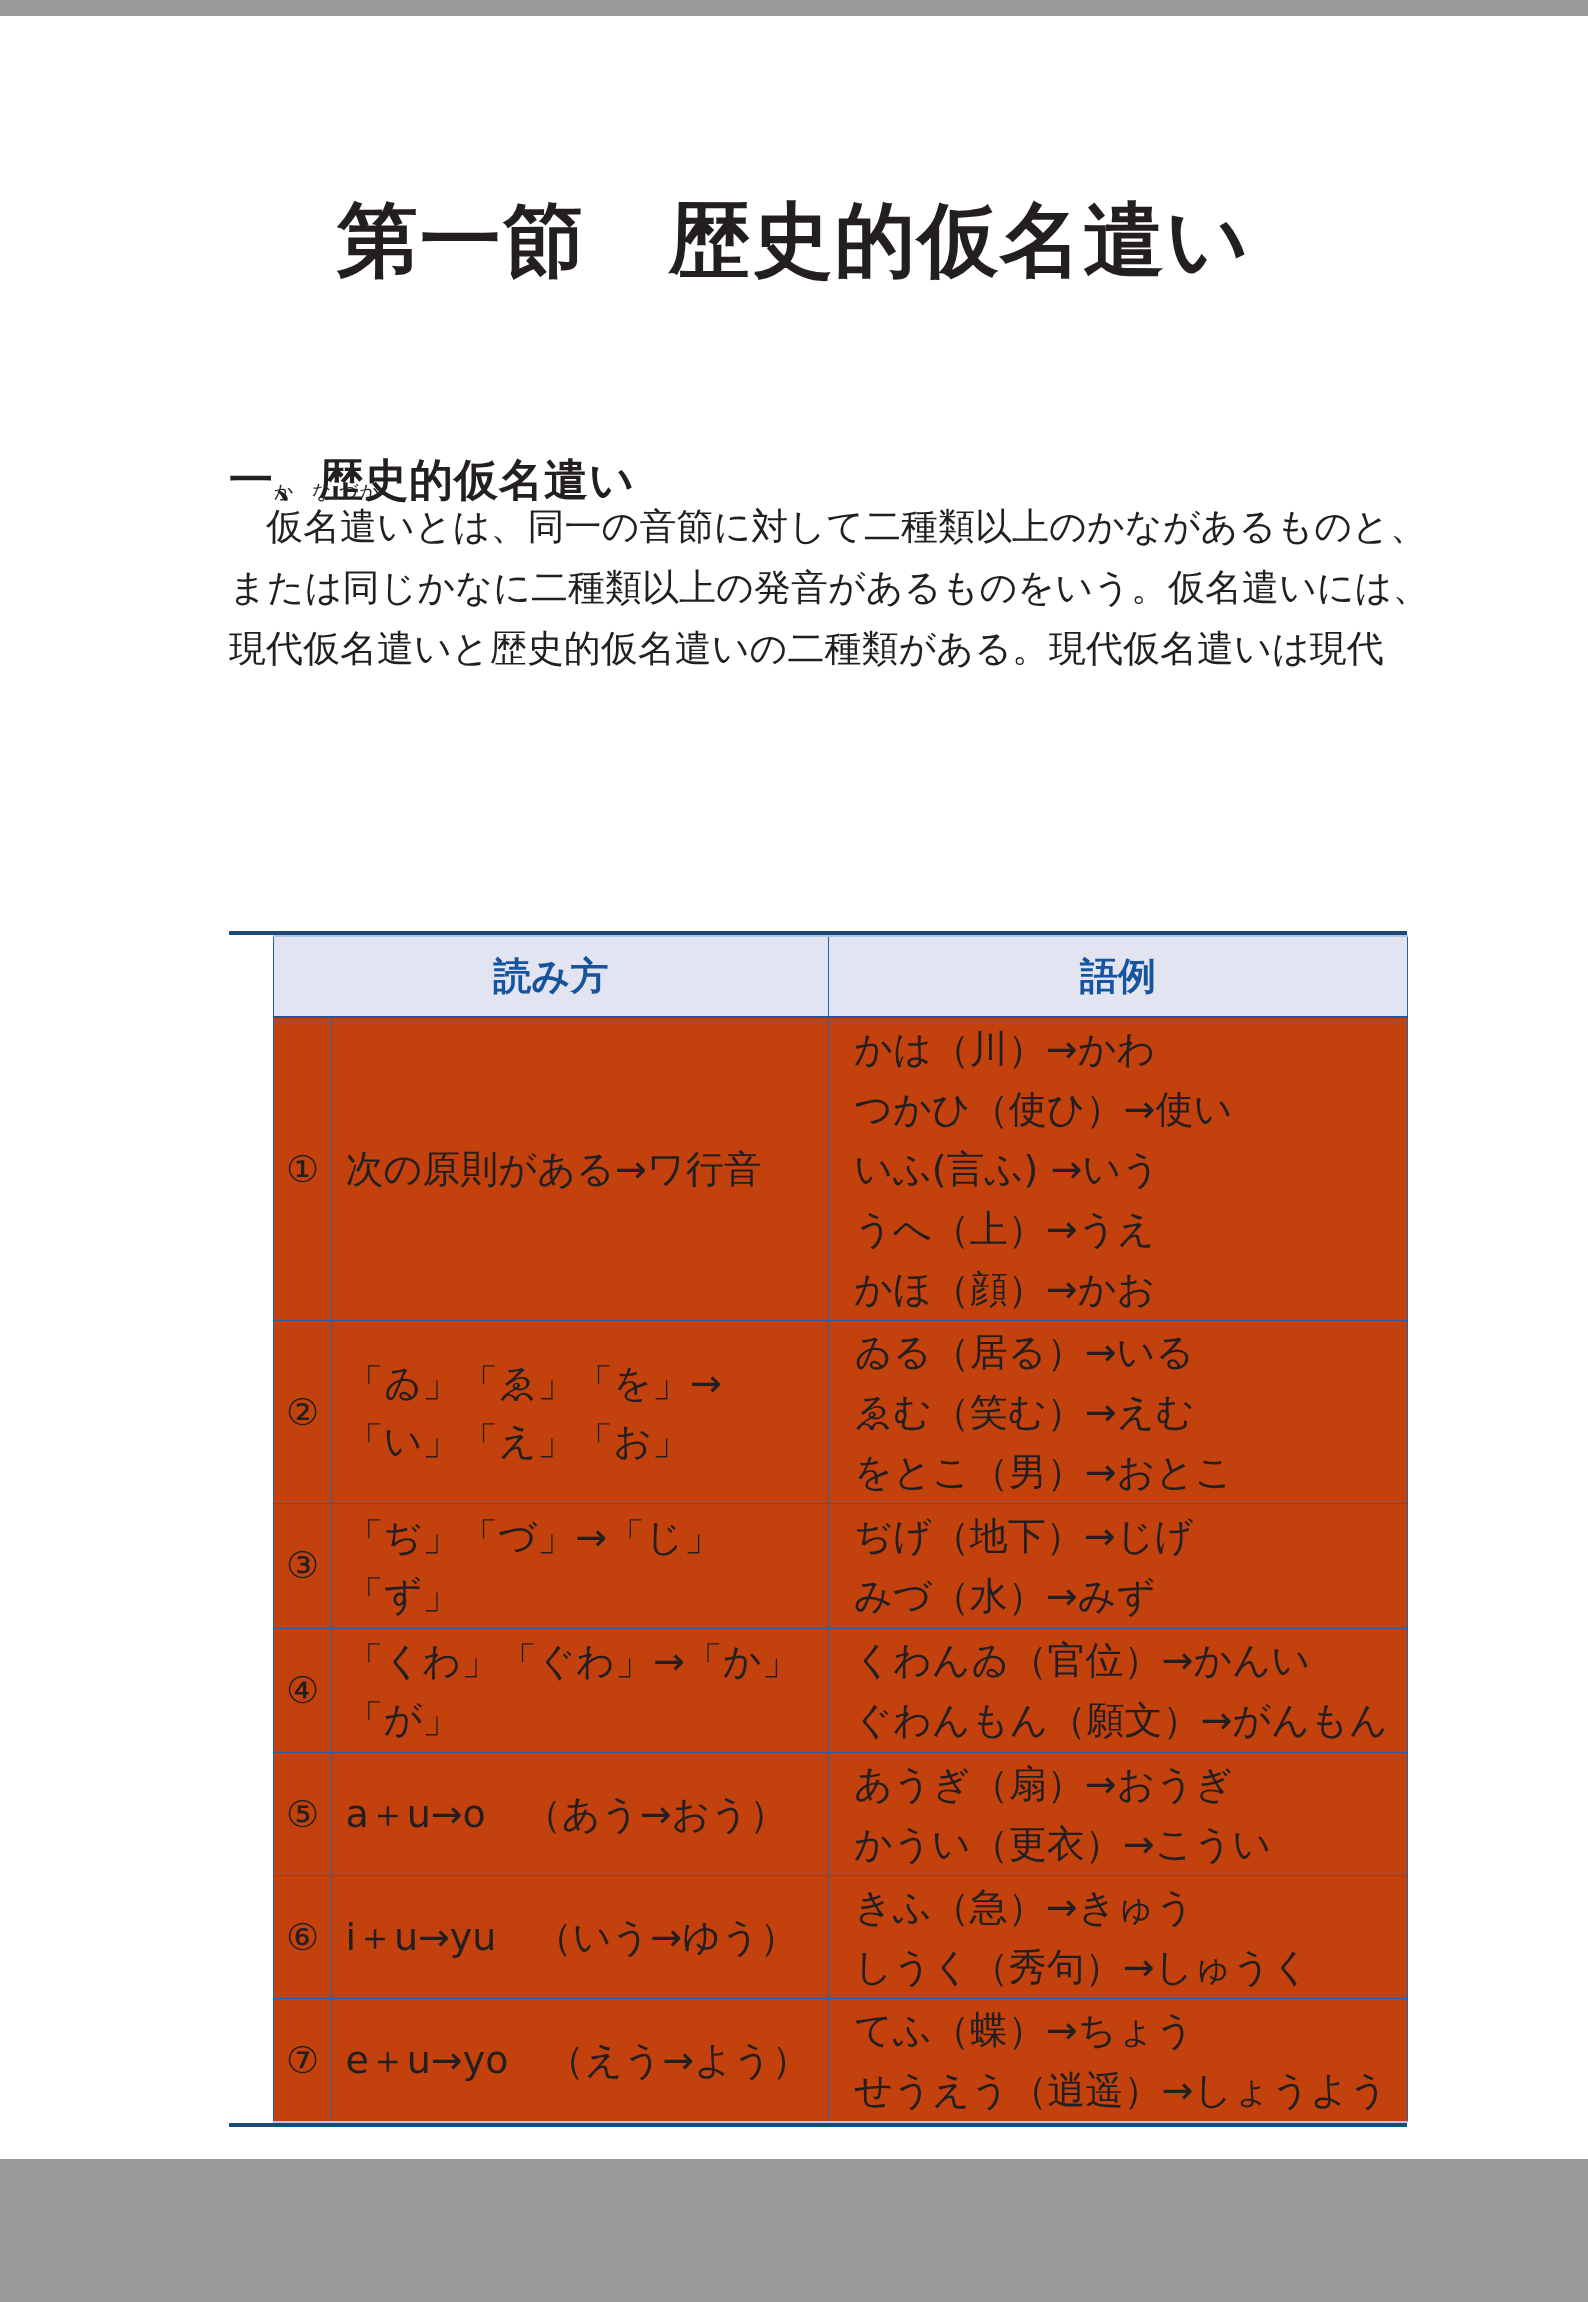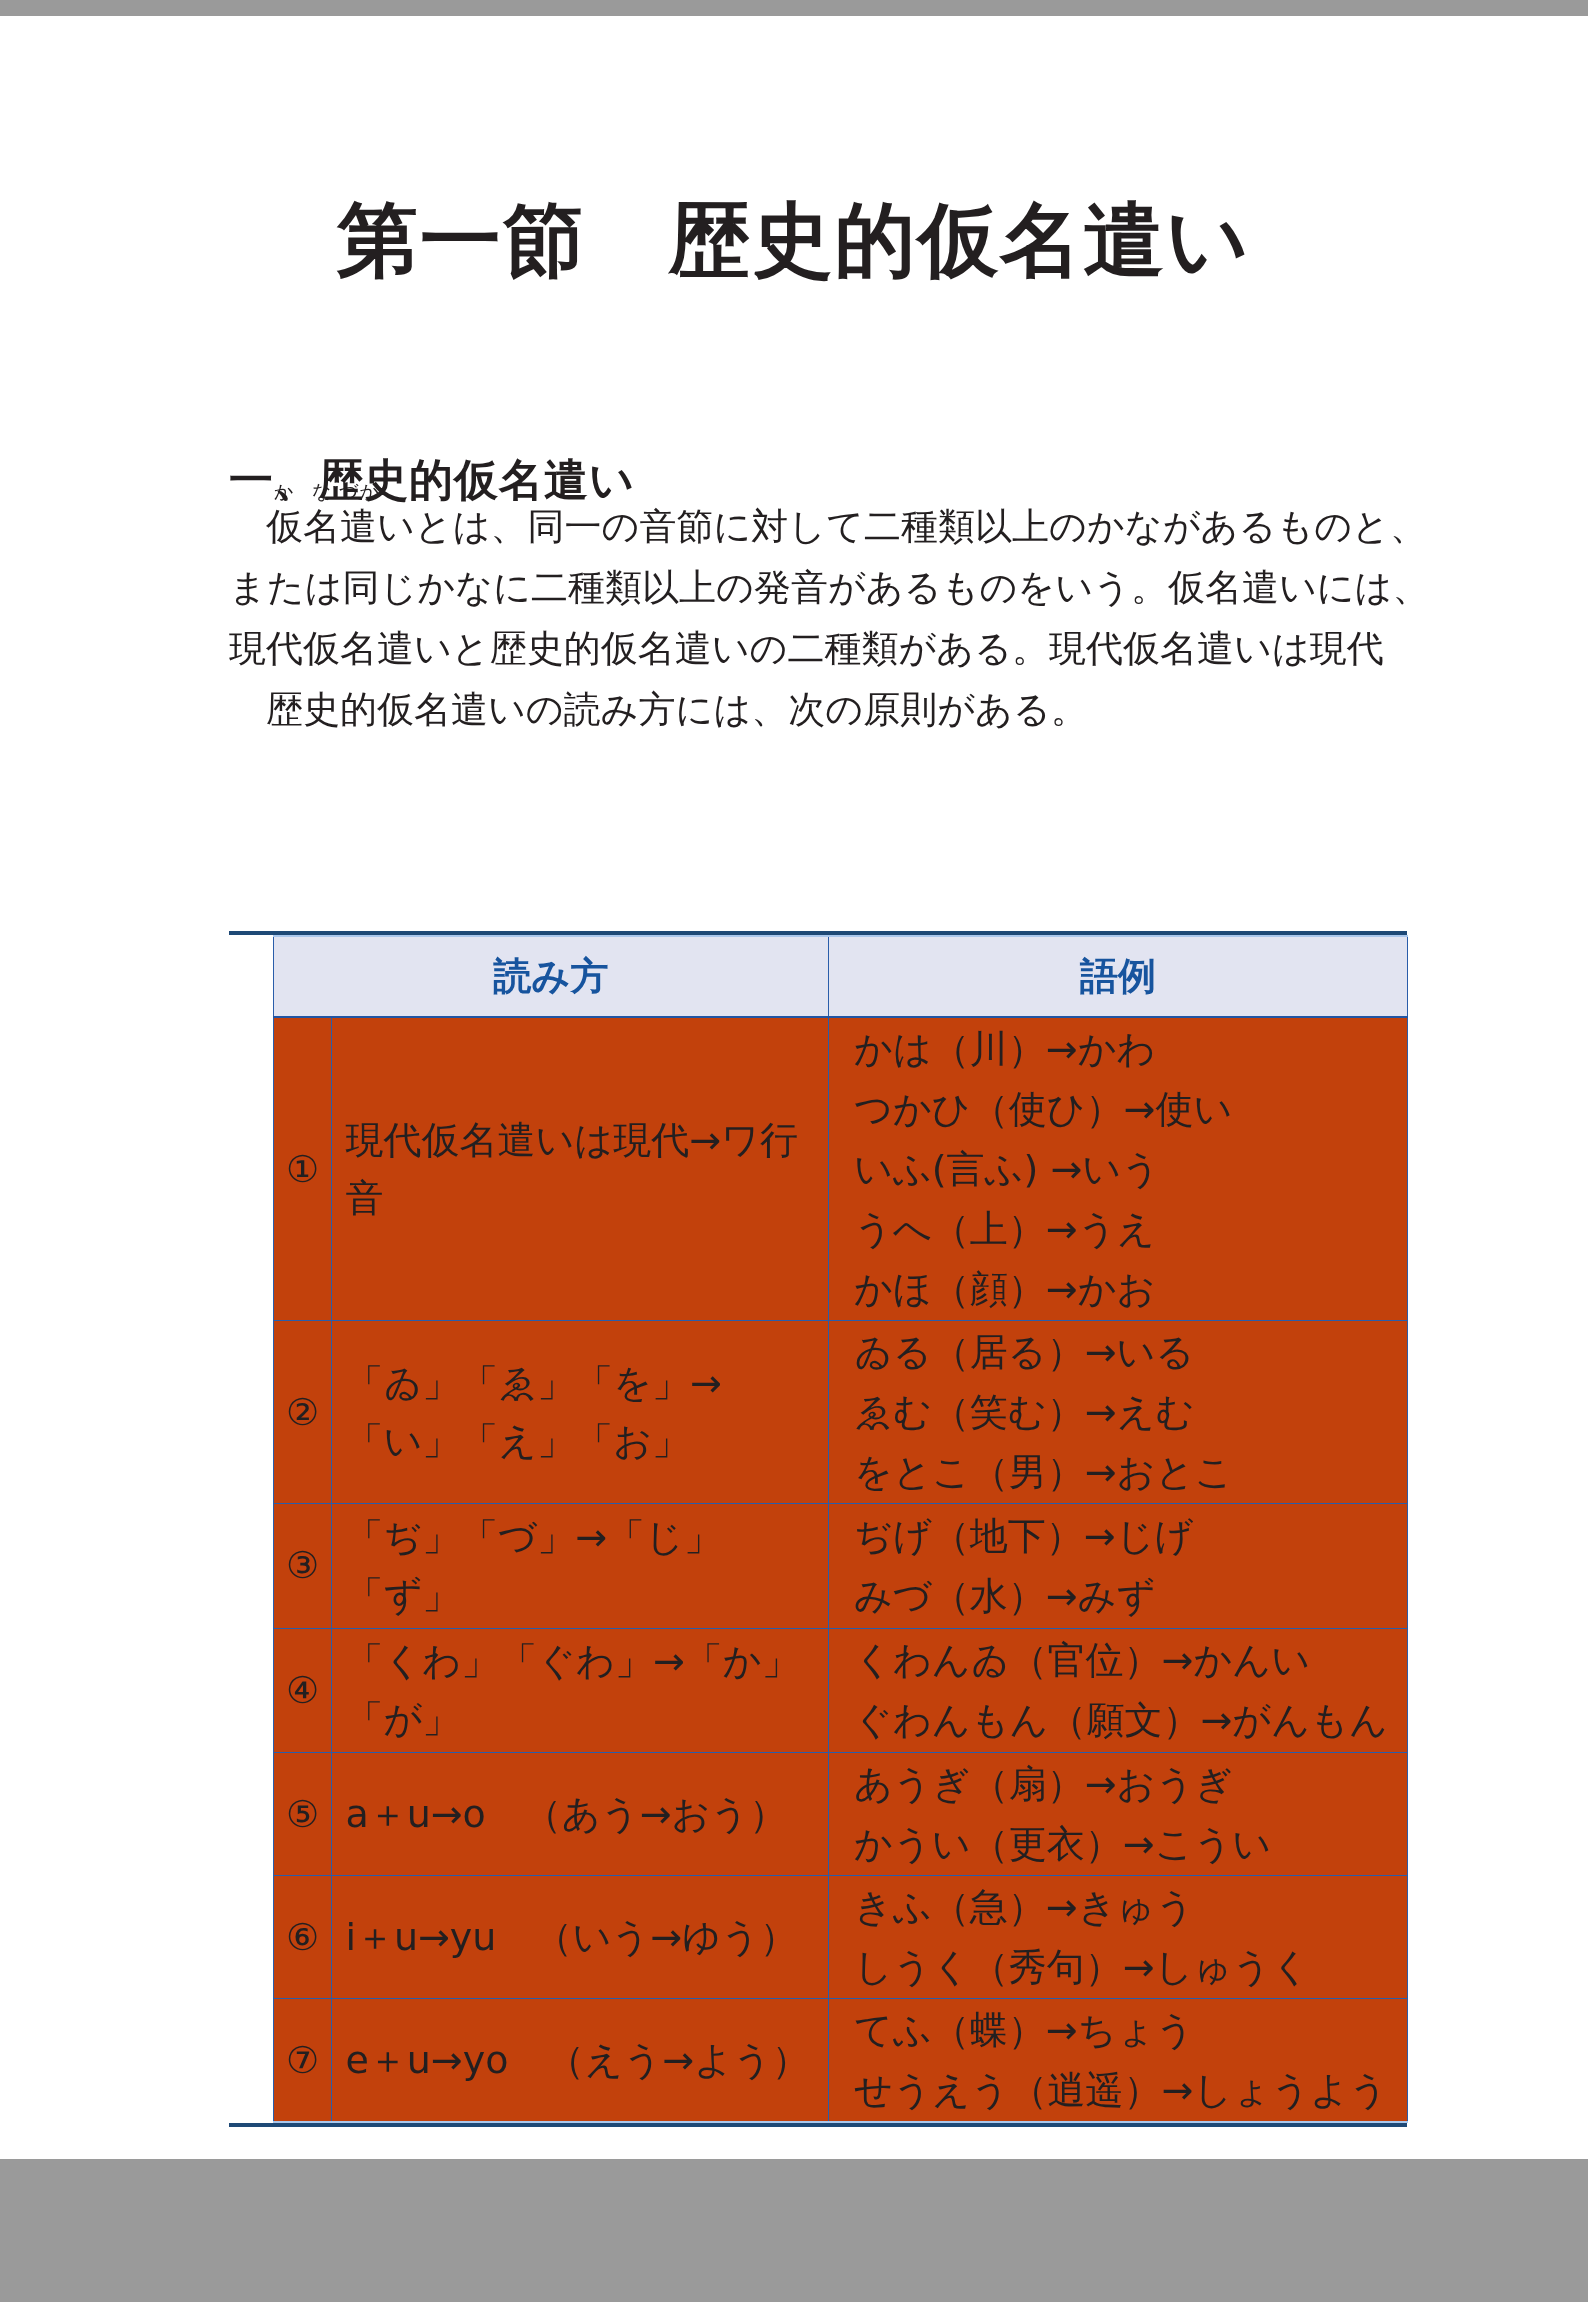--- a/index.html
+++ b/index.html
@@ -118,40 +118,39 @@
 
   <div class="intro">
     <div class="para-line first">
       <span class="furigana" style="left:45px">か</span>
       <span class="furigana" style="left:83px">な</span>
       <span class="furigana" style="left:110px">づか</span>
       <span>　仮名遣いとは、同一の音節に対して二種類以上のかながあるものと、</span>
     </div>
     <div class="para-line">または同じかなに二種類以上の発音があるものをいう。仮名遣いには、</div>
     <div class="para-line">現代仮名遣いと歴史的仮名遣いの二種類がある。現代仮名遣いは現代</div>
-    <div class="para-line">　歴史的仮名遣いの読み方には、次の原則がある。</div>
   </div>
 
   <div class="table-wrap">
     <table class="rules">
       <colgroup>
           <col class="col-num">
           <col class="col-rule">
           <col class="col-ex">
         </colgroup>
       <thead>
         <tr>
           <th colspan="2">読み方</th>
           <th>語例</th>
         </tr>
       </thead>
       <tbody>
         <tr>
           <td class="num">①</td>
-          <td class="rule">現代仮名遣いは現代→ワ行音</td>
+          <td class="rule">次の原則がある→ワ行音</td>
           <td class="ex">
             <div class="ex-line">かは（川）→かわ</div>
             <div class="ex-line">つかひ（使ひ）→使い</div>
             <div class="ex-line">いふ(言ふ) →いう</div>
             <div class="ex-line">うへ（上）→うえ</div>
             <div class="ex-line">かほ（顔）→かお</div>
           </td>
         </tr>
         <tr>
           <td class="num">②</td>

